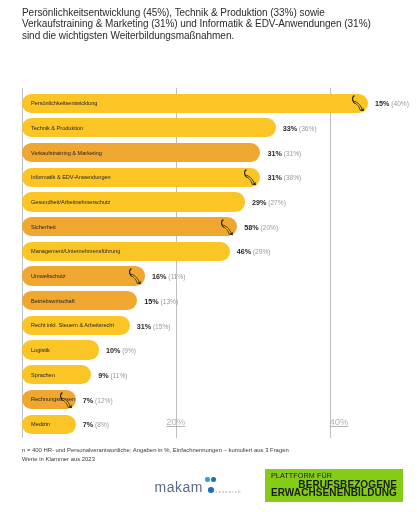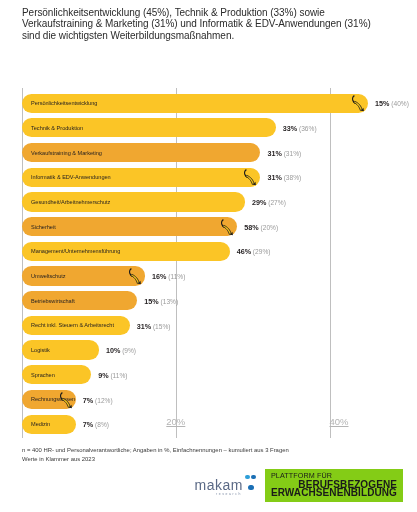--- a/index.html
+++ b/index.html
@@ -159,21 +159,21 @@
   .logos {
     position: absolute;
     right: 14px;
     bottom: 10px;
     display: flex;
     align-items: center;
     gap: 9px;
   }
   .makam {
     display: flex;
-    flex-direction: column;
+    flex-direction: row;
     align-items: flex-end;
     line-height: 1;
   }
   .makam-row {
     display: flex;
     align-items: flex-end;
     gap: 2px;
   }
   .makam-word {
     font-size: 14px;

